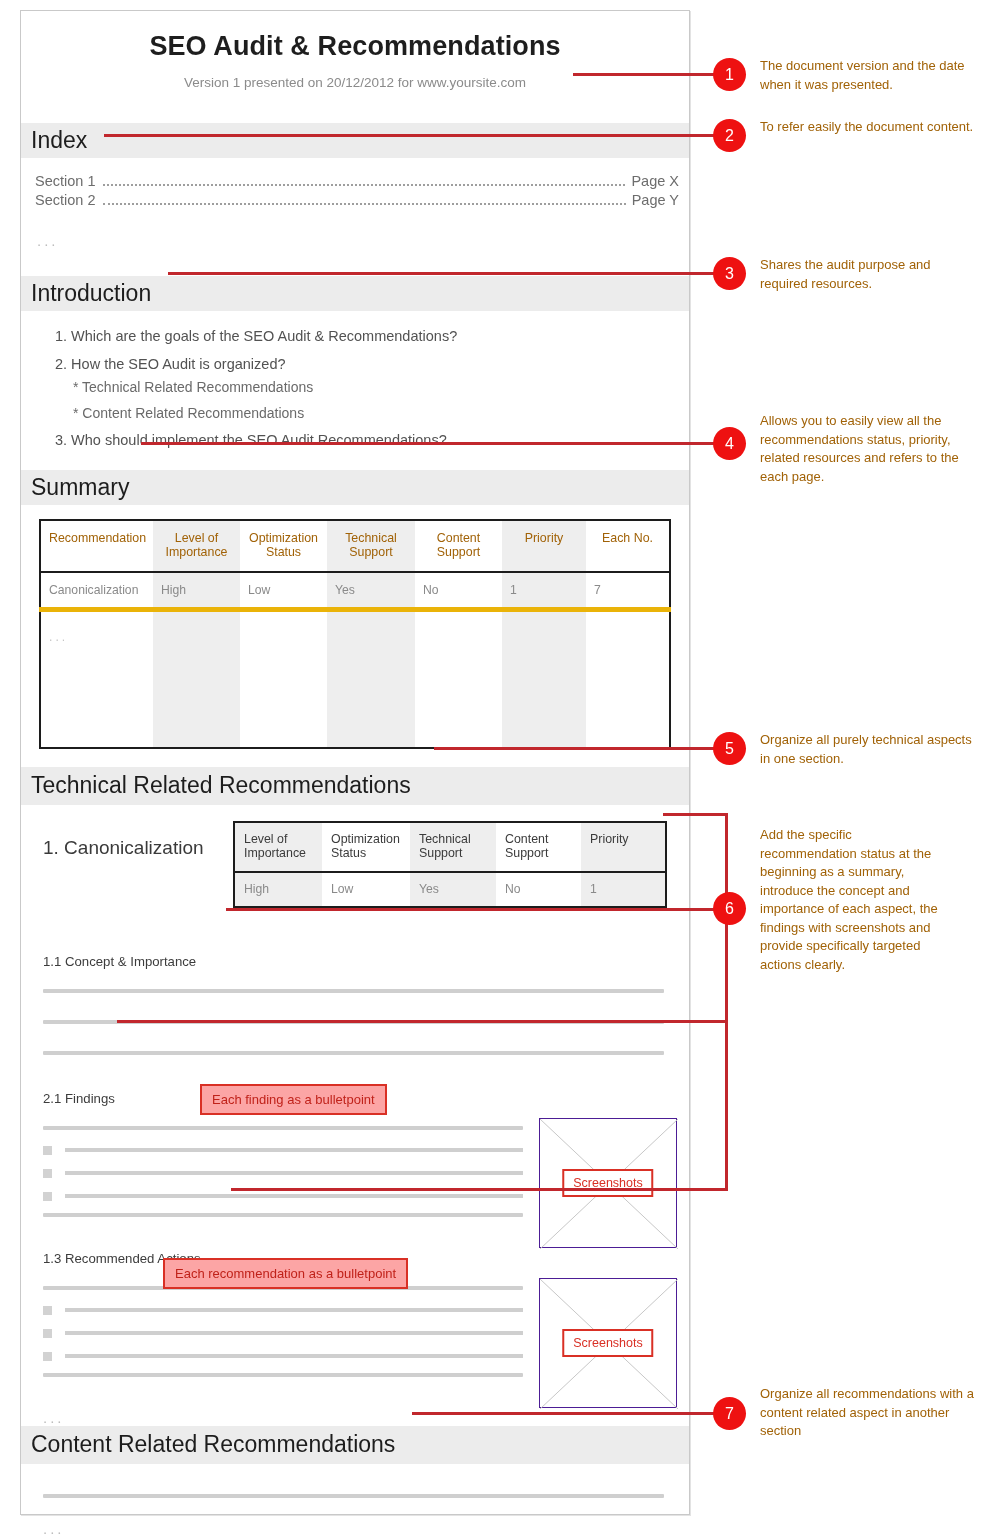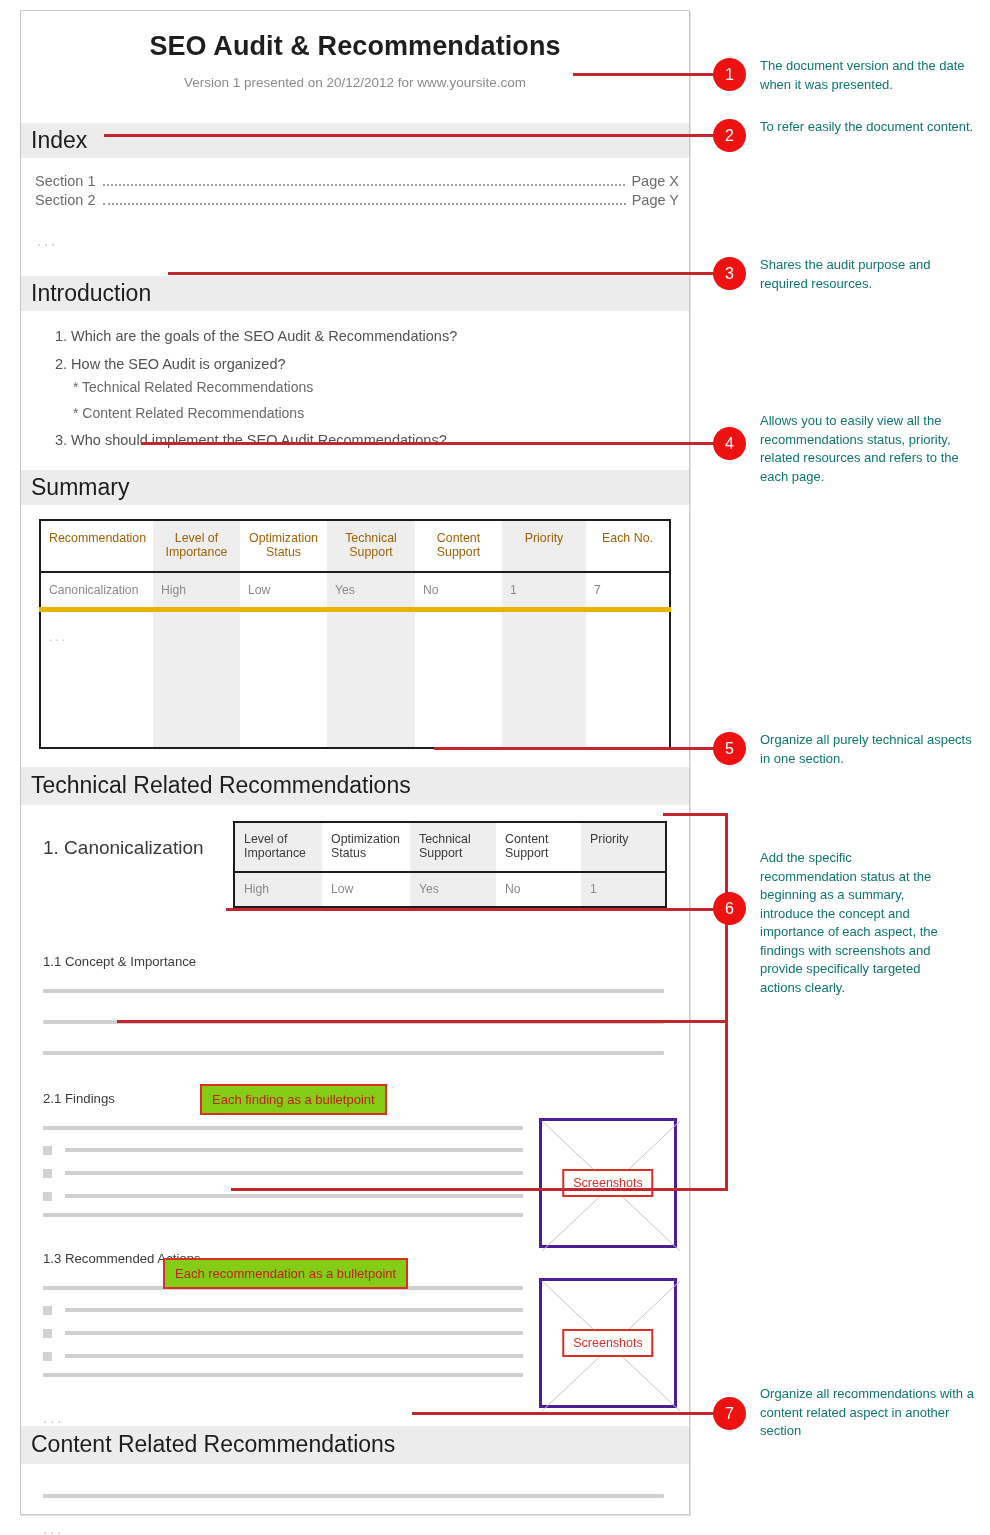--- a/index.html
+++ b/index.html
@@ -181,40 +181,40 @@
   }
   .bullet-line {
     height: 4px;
     background: #cfcfcf;
     flex: 1;
   }
 
   
   .shot {
     position: relative;
-    border: 3px solid #4c1d95;
+    border: 1px solid #4c1d95;
     background: #fff;
   }
   .shot svg { position: absolute; inset: 0; }
   .shot-label {
     position: absolute;
     left: 50%; top: 50%;
     transform: translate(-50%,-50%);
     background: #fff;
     border: 2px solid #d93025;
     color: #d93025;
     font-size: 12.5px;
     padding: 5px 9px;
     white-space: nowrap;
   }
 
   
   .note {
     position: absolute;
-    color: #0f766e;
+    color: #a16207;
     font-size: 13px;
     line-height: 18.5px;
     width: 218px;
   }
 
   
   .circle {
     position: absolute;
     width: 33px; height: 33px;
     border-radius: 50%;
@@ -237,21 +237,21 @@
   .leader-v {
     position: absolute;
     background: #c1272d;
     width: 3px;
     z-index: 2;
   }
 
   
   .redbox {
     position: absolute;
-    background: #84cc16;
+    background: #fca5a5;
     border: 2px solid #d93025;
     color: #c0221a;
     font-size: 13px;
     padding: 6px 10px;
     white-space: nowrap;
     z-index: 4;
   }
 </style>
 </head>
 <body>
@@ -484,16 +484,16 @@
   <div class="circle" style="left:713px;top:427px;">4</div>
   <div class="circle" style="left:713px;top:732px;">5</div>
   <div class="circle" style="left:713px;top:892px;">6</div>
   <div class="circle" style="left:713px;top:1397px;">7</div>
 
   <div class="note" style="left:760px;top:57px;">The document version and the date when it was presented.</div>
   <div class="note" style="left:760px;top:118px;">To refer easily the document content.</div>
   <div class="note" style="left:760px;top:256px;">Shares the audit purpose and required resources.</div>
   <div class="note" style="left:760px;top:412px;">Allows you to easily view all the recommendations status, priority, related resources and refers to the each page.</div>
   <div class="note" style="left:760px;top:731px;">Organize all purely technical aspects in one section.</div>
-  <div class="note" style="left:760px;top:826px;width:182px;margin-top:23px;">Add the specific recommendation status at the beginning as a summary, introduce the concept and importance of each aspect, the findings with screenshots and provide specifically targeted actions clearly.</div>
+  <div class="note" style="left:760px;top:826px;width:182px;">Add the specific recommendation status at the beginning as a summary, introduce the concept and importance of each aspect, the findings with screenshots and provide specifically targeted actions clearly.</div>
   <div class="note" style="left:760px;top:1385px;width:215px;">Organize all recommendations with a content related aspect in another section</div>
 
 </div>
 
 </body></html>

